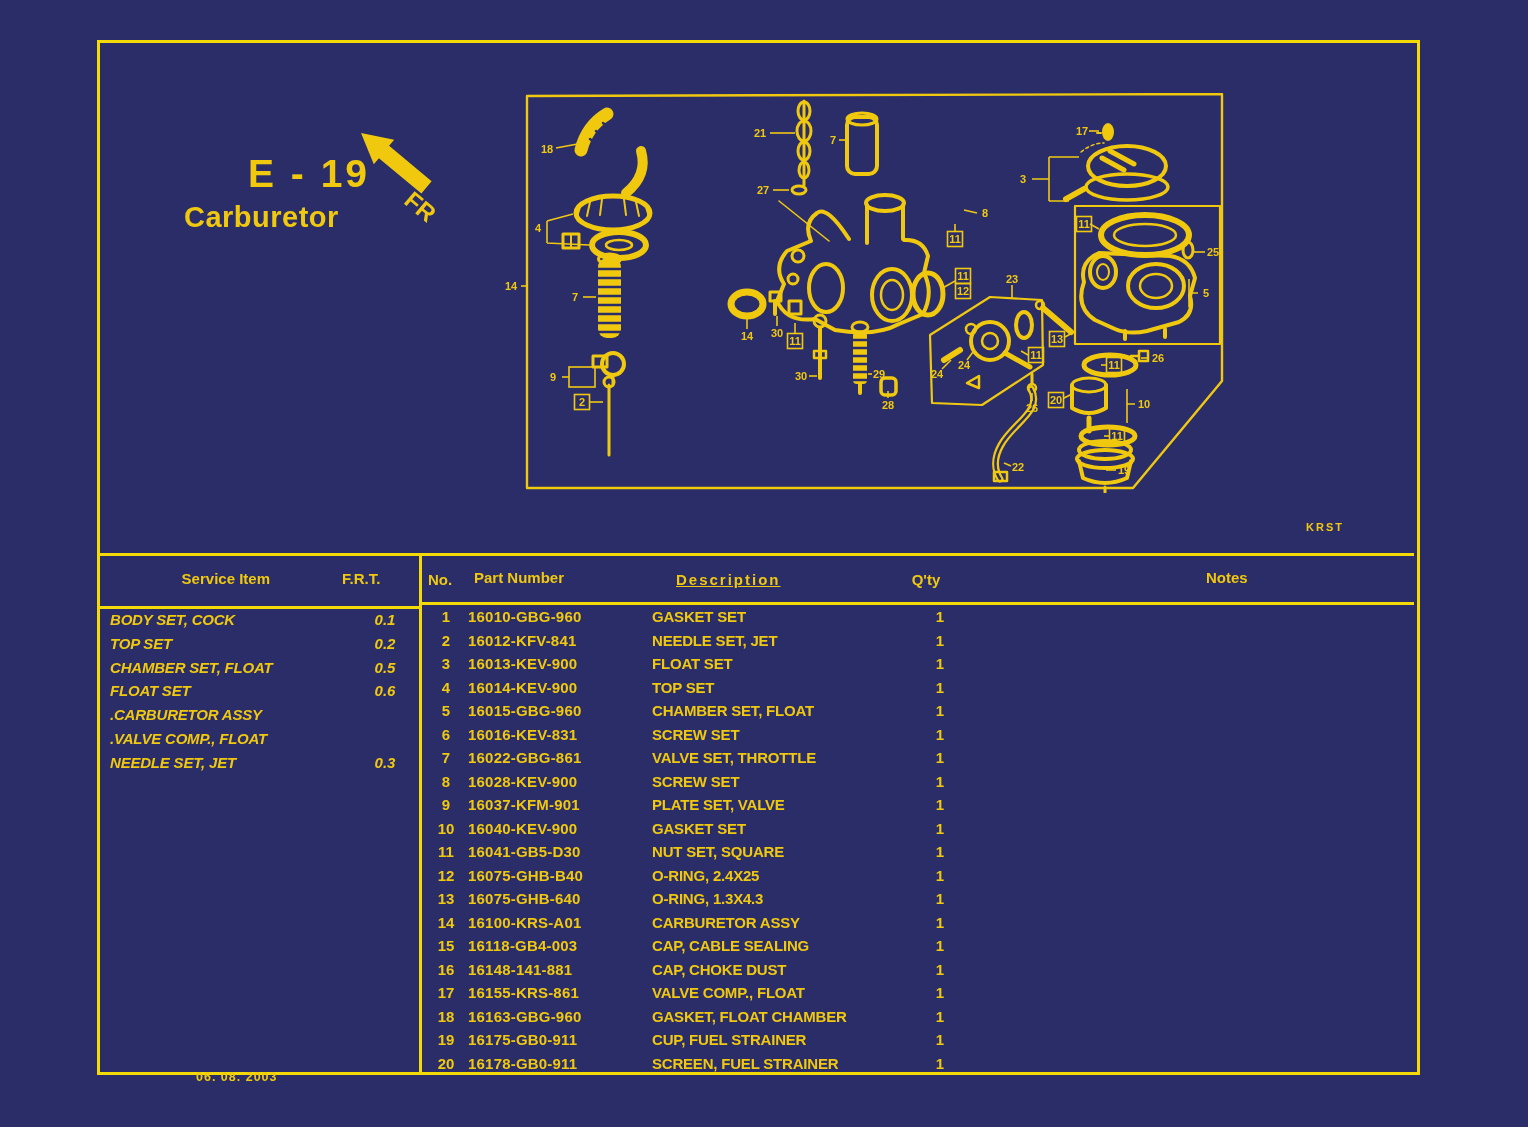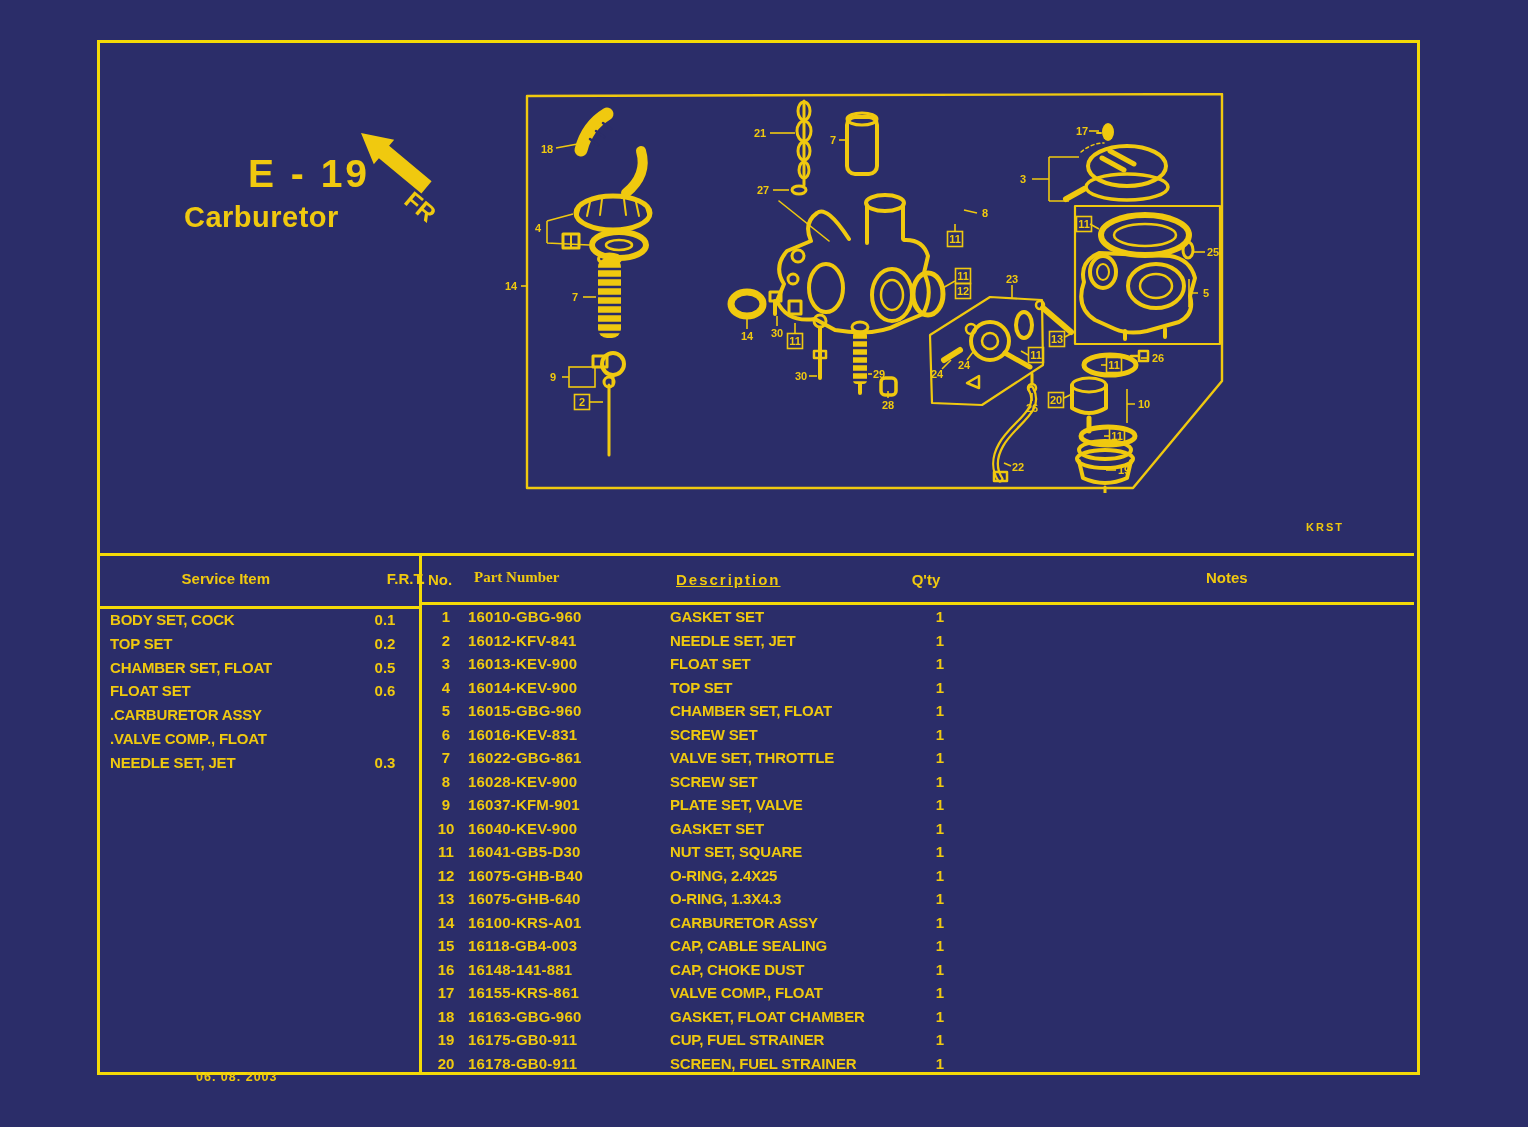--- a/index.html
+++ b/index.html
@@ -19,39 +19,39 @@
   #page-code{position:absolute;left:248px;top:152px;font-size:39px;letter-spacing:3px;}
   #page-title{position:absolute;left:184px;top:201px;font-size:29px;font-weight:600;letter-spacing:.5px;}
   #fr-arrow{position:absolute;left:353px;top:127px;}
   #diagram{position:absolute;left:497px;top:93px;}
   #krst{position:absolute;left:1306px;top:521px;font-size:11px;letter-spacing:2px;}
   #footer-date{position:absolute;left:196px;top:1048px;font-size:12.5px;letter-spacing:1px;font-weight:600;margin-top:22px;}
 
   
   .th{position:absolute;font-size:15px;white-space:nowrap;}
   #h-service{left:120px;top:570px;width:150px;text-align:right;}
-  #h-frt{left:378px;top:570px;width:56px;text-align:center;}
+  #h-frt{left:342px;top:570px;width:56px;text-align:left;}
   #h-no{left:428px;top:571px;}
-  #h-pn{left:474px;top:569px;font-family:Liberation Serif, serif;}
+  #h-pn{left:474px;top:569px;}
   #h-desc{left:676px;top:571px;letter-spacing:2px;text-decoration:underline;}
   #h-qty{left:905px;top:571px;width:42px;text-align:center;}
   #h-notes{left:1162px;top:569px;margin-left:44px;}
 
   
   #service-rows{position:absolute;left:110px;top:609px;width:305px;}
-  #service-rows .row{position:relative;height:23.75px;font-size:15px;white-space:nowrap;}
+  #service-rows .row{position:relative;height:23.75px;font-size:15px;white-space:nowrap;font-style:italic;}
   #service-rows .item{position:absolute;left:0;top:2px;letter-spacing:-0.2px;}
   #service-rows .frt{position:absolute;left:255px;top:2px;width:40px;text-align:center;}
 
   
   #parts-rows{position:absolute;left:422px;top:606px;width:992px;}
   #parts-rows .row{position:relative;height:23.5px;font-size:15px;white-space:nowrap;}
   #parts-rows .no{position:absolute;left:8px;top:2px;width:32px;text-align:center;}
   #parts-rows .pn{position:absolute;left:46px;top:2px;letter-spacing:.2px;}
-  #parts-rows .desc{position:absolute;left:230px;top:2px;letter-spacing:-0.2px;margin-left:18px;}
+  #parts-rows .desc{position:absolute;left:230px;top:2px;letter-spacing:-0.2px;}
   #parts-rows .qty{position:absolute;left:498px;top:2px;width:40px;text-align:center;}
   #parts-rows .notes{position:absolute;left:700px;top:2px;}
 
   
   .s{fill:none;stroke:var(--ink);stroke-width:3;stroke-linecap:round;stroke-linejoin:round;}
   .f{fill:var(--ink);stroke:none;}
   .bgl{fill:none;stroke:var(--bg);stroke-width:2.5;stroke-linecap:round;}
   .lead path,.lead rect{fill:none;stroke:var(--ink);stroke-width:1.6;}
   .callout-box{fill:none;stroke:var(--ink);stroke-width:1.6;}
   .callout-text{fill:var(--ink);font-family:"Liberation Sans",sans-serif;font-weight:bold;font-size:11px;text-anchor:middle;}

